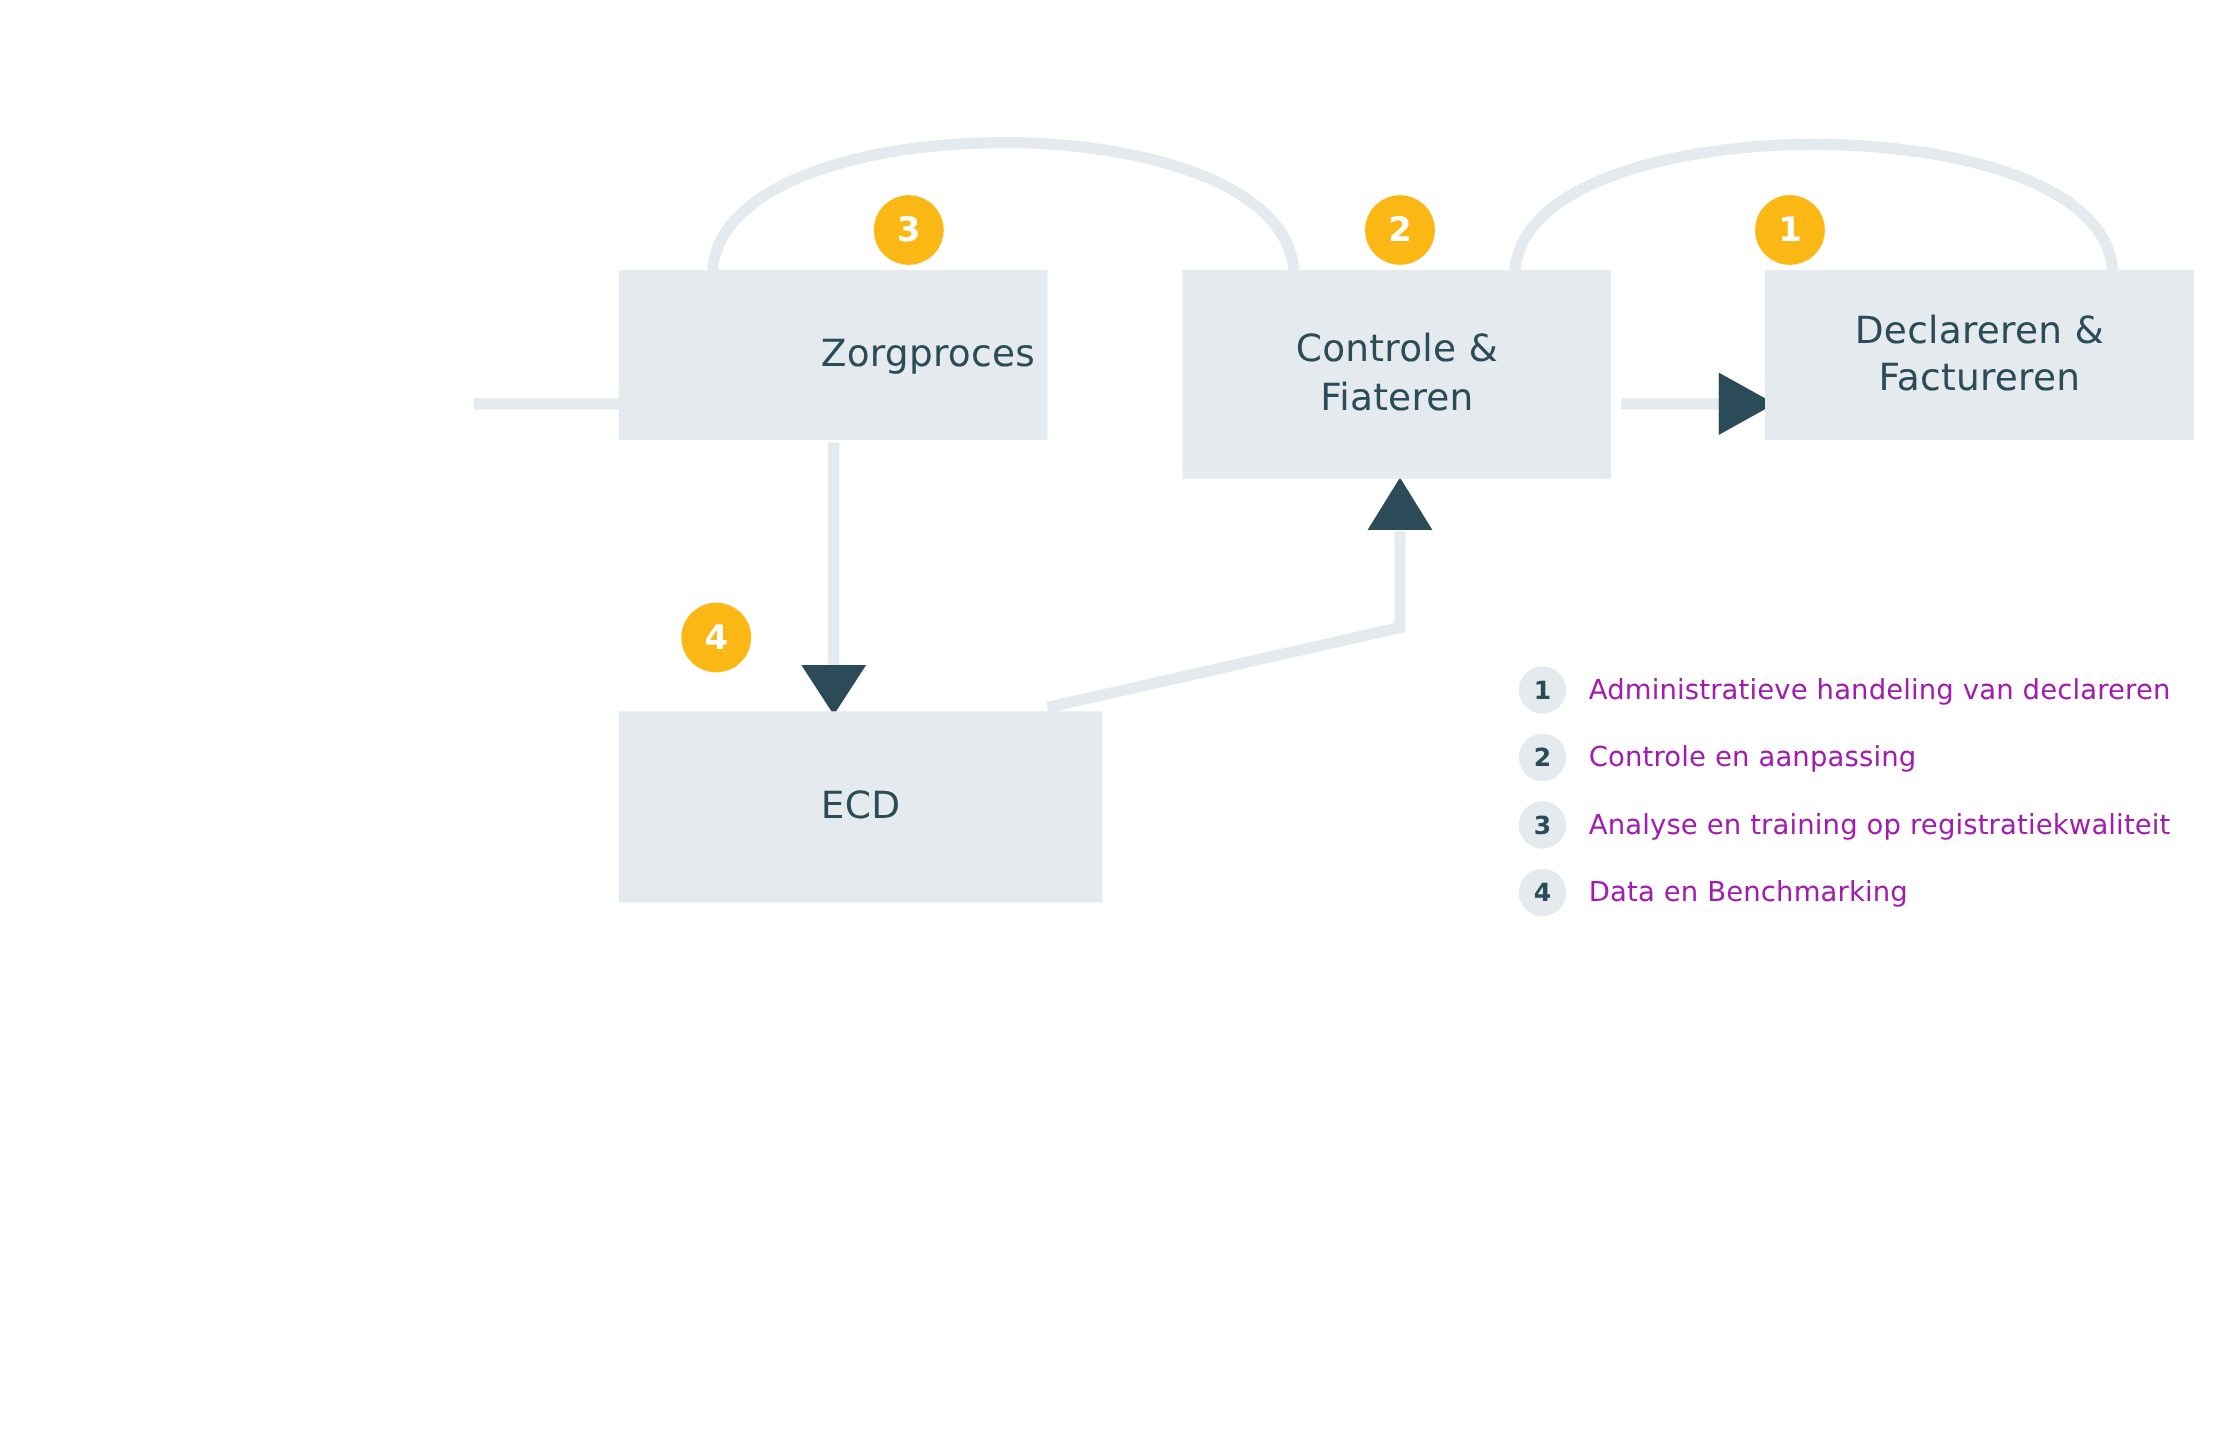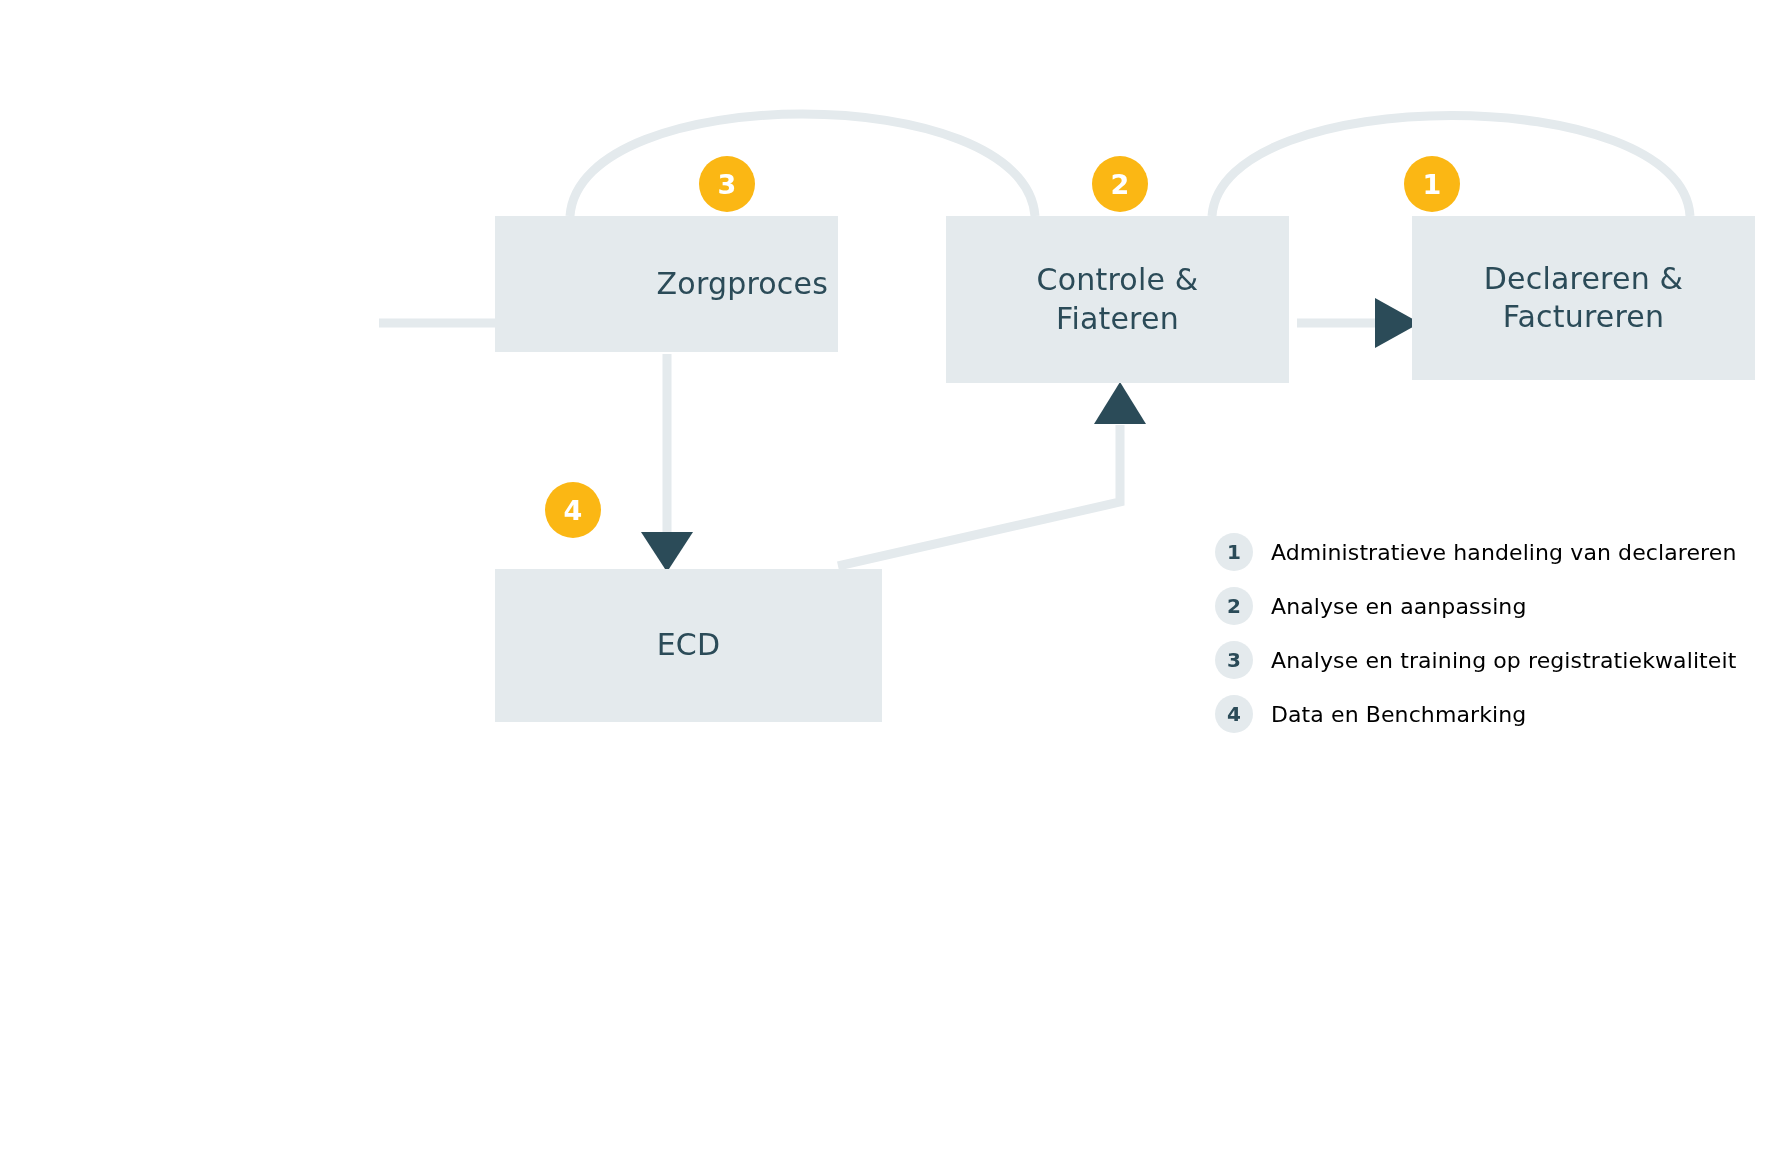--- a/index.html
+++ b/index.html
@@ -84,21 +84,21 @@
     color: #2b4b58;
     font-size: 20px;
     font-weight: bold;
     display: flex;
     align-items: center;
     justify-content: center;
     line-height: 1;
   }
   .legend-text {
     margin-left: 18px;
-    color: #000000;
+    color: #a21caf;
     font-size: 22px;
     white-space: nowrap;
     letter-spacing: 0.1px;
   }
 </style>
 </head>
 <body>
 
 <div id="stage">
 
@@ -123,21 +123,21 @@
 
   <div class="node" style="left:495px; top:216px; width:343px; height:136px;justify-content:flex-end;">
     <span class="node-label">Zorgproces</span>
   </div>
 
   <div class="node" style="left:946px; top:216px; width:343px; height:167px;">
     <span class="node-label">Controle &amp;
 Fiateren</span>
   </div>
 
-  <div class="node" style="left:1412px; top:216px; width:343px; height:164px;">
+  <div class="node" style="left:1412px; top:216px; width:343px; height:136px;">
     <span class="node-label">Declareren &amp;
 Factureren</span>
   </div>
 
   <div class="node" style="left:495px; top:569px; width:387px; height:153px;">
     <span class="node-label">ECD</span>
   </div>
 
   <div class="badge" style="left:1404px; top:156px;">
     <span>1</span>
@@ -152,21 +152,21 @@
     <span>4</span>
   </div>
 
   <div id="legend">
     <div class="legend-row">
       <span class="legend-num">1</span>
       <span class="legend-text">Administratieve handeling van declareren</span>
     </div>
     <div class="legend-row">
       <span class="legend-num">2</span>
-      <span class="legend-text">Analyse en aanpassing</span>
+      <span class="legend-text">Controle en aanpassing</span>
     </div>
     <div class="legend-row">
       <span class="legend-num">3</span>
       <span class="legend-text">Analyse en training op registratiekwaliteit</span>
     </div>
     <div class="legend-row">
       <span class="legend-num">4</span>
       <span class="legend-text">Data en Benchmarking</span>
     </div>
   </div>

